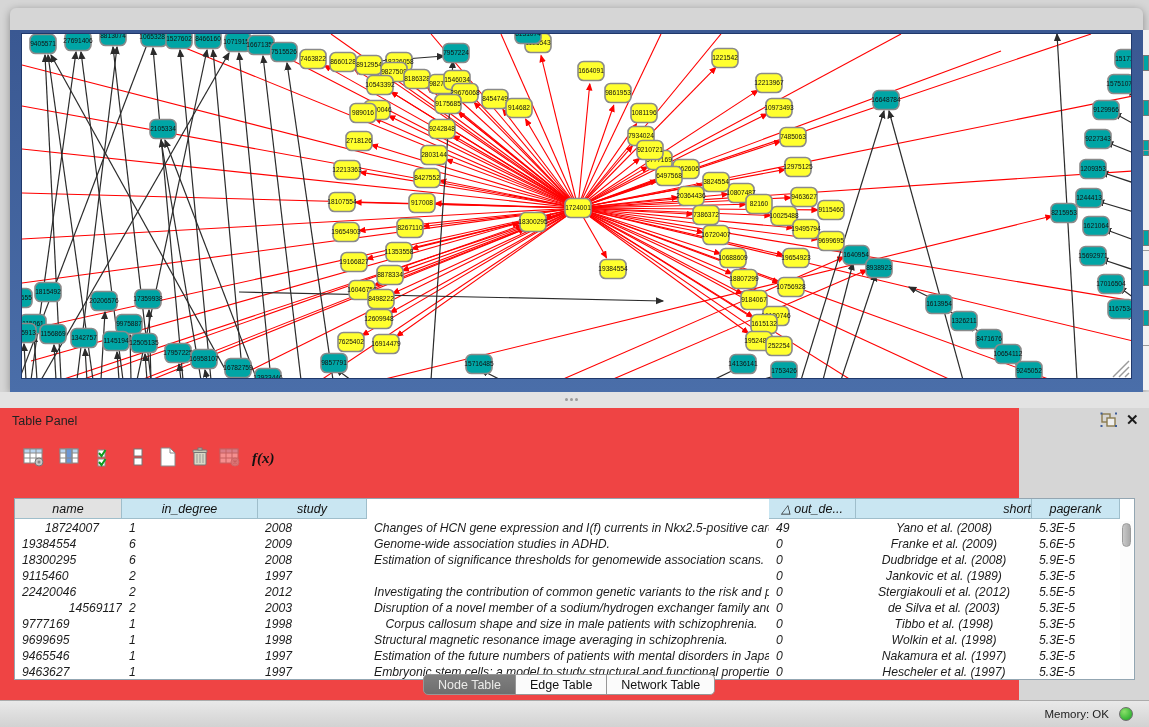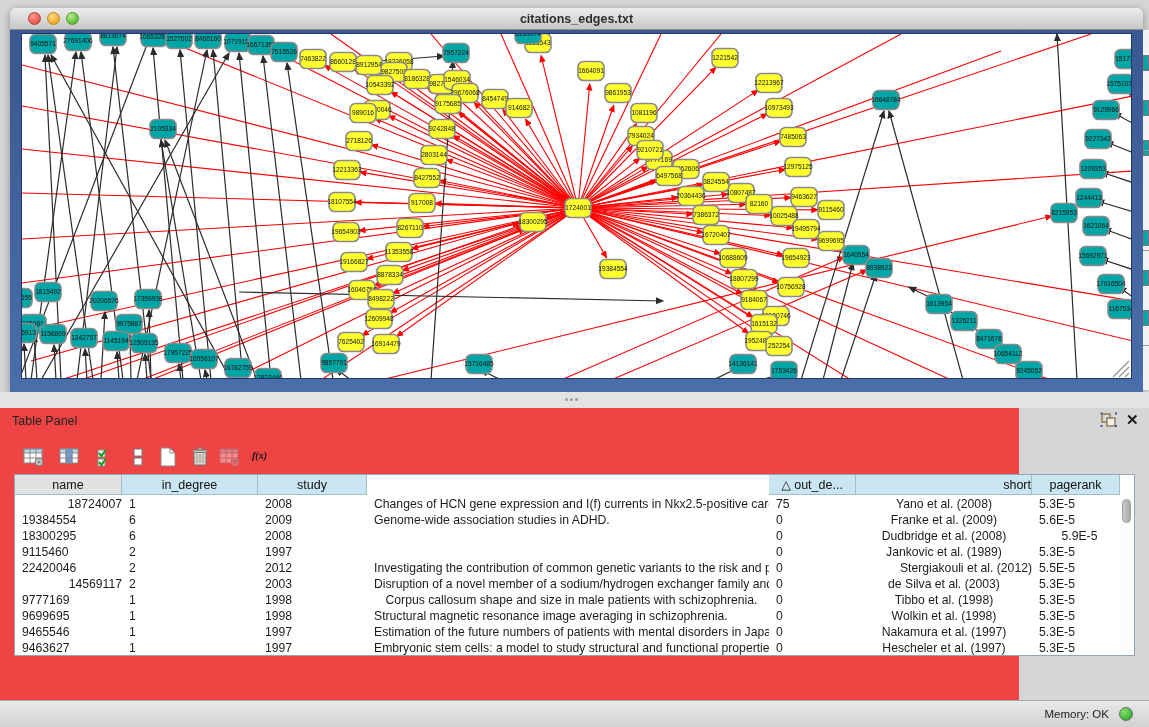--- a/index.html
+++ b/index.html
@@ -36,25 +36,25 @@
   #table-panel { left:0; top:408px; width:1019px; height:292px; background:#ef4444; }
   #panel-title { left:12px; top:6px; font-size:12.5px; color:#222; }
   #float-icon { left:1100px; top:4px; width:18px; height:16px; }
   #close-icon { left:1126px; top:3px; font-size:15px; font-weight:700; color:#1a1a1a; }
 
   
   #toolbar { left:14px; top:36px; width:1121px; height:36px; }
   .tool-btn { width:26px; height:26px; top:2px; }
   .tool-btn svg { display:block; }
   #fx-label { font-family:"Liberation Serif", serif; font-style:italic; font-weight:700;
-    font-size:10px; color:#111; top:6px; }
+    font-size:15px; color:#111; top:6px; }
 
   
-  #table-box { left:14px; top:66px; width:1121px; height:182px; background:#fff;
-    border:1px solid #93a6b2; }
+  #table-box { left:14px; top:90px; width:1121px; height:182px; background:#fff;
+    border:1px solid #93a6b2;font-style:italic; }
   .hdr-cell { top:0; height:20px; background:#c9e6f2; border-right:1px solid #9fbecb;
     border-bottom:1px solid #9fbecb; font-size:12.5px; color:#111;
     text-align:center; line-height:20px; overflow:hidden; white-space:nowrap; }
   .hdr-first { background:#e2e2e2; }
   .tbl-row { height:16px; }
   .tbl-cell { top:0; height:16px; font-size:12.2px; color:#1c1c1c; line-height:16px;
     padding-left:7px; overflow:hidden; white-space:nowrap; }
   #vscroll { right:1px; top:22px; width:13px; height:158px; background:#fcfcfc; }
   #vscroll-thumb { left:2px; top:2px; width:9px; height:24px; background:linear-gradient(90deg,#c9c9c9,#a8a8a8);
     border-radius:5px; border:1px solid #9b9b9b; }
@@ -71,26 +71,20 @@
   #status-bar { left:0; top:700px; width:1149px; height:27px;
     background:linear-gradient(#e9e9e9,#d2d2d2); border-top:1px solid #ababab; }
   #memory-label { right:40px; top:7px; font-size:11.5px; color:#222; }
   #memory-led { right:16px; top:6px; width:14px; height:14px; border-radius:50%;
     background:radial-gradient(circle at 35% 30%, #8ae06a,#3db83a 65%,#2b9330); border:1px solid #6d6d6d; }
 </style>
 </head>
 <body>
 
 <div class="abs" id="net-window">
-  <div class="abs" id="titlebar">
-    <div class="abs tl" id="tl-close"></div>
-    <div class="abs tl" id="tl-min"></div>
-    <div class="abs tl" id="tl-zoom"></div>
-    <div class="abs" id="win-title">citations_edges.txt</div>
-  </div>
   <div class="abs" id="frame">
     <div class="abs" id="canvas-wrap">
       <svg id="net-svg" width="1111" height="346" viewBox="21 33 1111 346" xmlns="http://www.w3.org/2000/svg">
         <defs>
           <marker id="arr-r" markerWidth="8" markerHeight="8" refX="6" refY="3" orient="auto">
             <path d="M0,0 L7,3 L0,6 Z" fill="#ff0000"></path>
           </marker>
           <marker id="arr-k" markerWidth="8" markerHeight="8" refX="6" refY="3" orient="auto">
             <path d="M0,0 L7,3 L0,6 Z" fill="#2b2b2b"></path>
           </marker>
@@ -844,60 +838,61 @@
     <div class="abs" id="table-header" style="left:0;top:0;width:1105px;height:21px;">
         <div class="abs hdr-cell hdr-first" style="left: 0px; width: 107px;">name</div>
         <div class="abs hdr-cell" style="left: 107px; width: 136px;">in_degree</div>
         <div class="abs hdr-cell" style="left: 243px; width: 109px;">study</div>
         <div class="abs hdr-cell" style="left: 754px; width: 87px;">△ out_de...</div>
         <div class="abs hdr-cell" style="left: 841px; width: 176px; text-align: right;">short</div>
         <div class="abs hdr-cell" style="left: 1017px; width: 88px;">pagerank</div>
       </div>
     <div class="abs" id="table-rows" style="left:0;top:21px;width:1105px;height:160px;">
         <div class="tbl-row abs" style="position: relative;">
-          <div class="abs tbl-cell" style="left: 0px; width: 107px; text-align: right;">18724007</div>
+          <div class="abs tbl-cell" style="left: 0px; width: 107px; text-align: center;">18724007</div>
           <div class="abs tbl-cell" style="left: 107px; width: 136px; text-align: left;">1</div>
           <div class="abs tbl-cell" style="left: 243px; width: 109px; text-align: left;">2008</div>
           <div class="abs tbl-cell" style="left: 352px; width: 402px; text-align: left;">Changes of HCN gene expression and I(f) currents in Nkx2.5-positive cardiomyoc...</div>
-          <div class="abs tbl-cell" style="left: 754px; width: 87px; text-align: left;">75</div>
+          <div class="abs tbl-cell" style="left: 754px; width: 87px; text-align: left;">49</div>
           <div class="abs tbl-cell" style="left: 841px; width: 176px; text-align: center; padding-left: 0px;">Yano et al. (2008)</div>
           <div class="abs tbl-cell" style="left: 1017px; width: 88px; text-align: left;">5.3E-5</div>
         </div>
         <div class="tbl-row abs" style="position: relative;">
           <div class="abs tbl-cell" style="left: 0px; width: 107px; text-align: left;">19384554</div>
           <div class="abs tbl-cell" style="left: 107px; width: 136px; text-align: left;">6</div>
           <div class="abs tbl-cell" style="left: 243px; width: 109px; text-align: left;">2009</div>
           <div class="abs tbl-cell" style="left: 352px; width: 402px; text-align: left;">Genome-wide association studies in ADHD.</div>
           <div class="abs tbl-cell" style="left: 754px; width: 87px; text-align: left;">0</div>
           <div class="abs tbl-cell" style="left: 841px; width: 176px; text-align: center; padding-left: 0px;">Franke et al. (2009)</div>
           <div class="abs tbl-cell" style="left: 1017px; width: 88px; text-align: left;">5.6E-5</div>
         </div>
         <div class="tbl-row abs" style="position: relative;">
           <div class="abs tbl-cell" style="left: 0px; width: 107px; text-align: left;">18300295</div>
           <div class="abs tbl-cell" style="left: 107px; width: 136px; text-align: left;">6</div>
           <div class="abs tbl-cell" style="left: 243px; width: 109px; text-align: left;">2008</div>
+          <div class="abs tbl-cell" style="left: 352px; width: 402px; text-align: left;">Estimation of significance thresholds for genomewide association scans.</div>
           <div class="abs tbl-cell" style="left: 754px; width: 87px; text-align: left;">0</div>
           <div class="abs tbl-cell" style="left: 841px; width: 176px; text-align: center; padding-left: 0px;">Dudbridge et al. (2008)</div>
-          <div class="abs tbl-cell" style="left: 1017px; width: 88px; text-align: center;">5.9E-5</div>
+          <div class="abs tbl-cell" style="left: 1017px; width: 88px; text-align: left;">5.9E-5</div>
         </div>
         <div class="tbl-row abs" style="position: relative;">
           <div class="abs tbl-cell" style="left: 0px; width: 107px; text-align: left;">9115460</div>
           <div class="abs tbl-cell" style="left: 107px; width: 136px; text-align: left;">2</div>
           <div class="abs tbl-cell" style="left: 243px; width: 109px; text-align: left;">1997</div>
           <div class="abs tbl-cell" style="left: 754px; width: 87px; text-align: left;">0</div>
           <div class="abs tbl-cell" style="left: 841px; width: 176px; text-align: center; padding-left: 0px;">Jankovic et al. (1989)</div>
           <div class="abs tbl-cell" style="left: 1017px; width: 88px; text-align: left;">5.3E-5</div>
         </div>
         <div class="tbl-row abs" style="position: relative;">
           <div class="abs tbl-cell" style="left: 0px; width: 107px; text-align: left;">22420046</div>
           <div class="abs tbl-cell" style="left: 107px; width: 136px; text-align: left;">2</div>
           <div class="abs tbl-cell" style="left: 243px; width: 109px; text-align: left;">2012</div>
           <div class="abs tbl-cell" style="left: 352px; width: 402px; text-align: left;">Investigating the contribution of common genetic variants to the risk and pathogen...</div>
           <div class="abs tbl-cell" style="left: 754px; width: 87px; text-align: left;">0</div>
-          <div class="abs tbl-cell" style="left: 841px; width: 176px; text-align: right; padding-left: 0px;">Stergiakouli et al. (2012)</div>
+          <div class="abs tbl-cell" style="left: 841px; width: 176px; text-align: center; padding-left: 0px;">Stergiakouli et al. (2012)</div>
           <div class="abs tbl-cell" style="left: 1017px; width: 88px; text-align: left;">5.5E-5</div>
         </div>
         <div class="tbl-row abs" style="position: relative;">
           <div class="abs tbl-cell" style="left: 0px; width: 107px; text-align: right;">14569117</div>
           <div class="abs tbl-cell" style="left: 107px; width: 136px; text-align: left;">2</div>
           <div class="abs tbl-cell" style="left: 243px; width: 109px; text-align: left;">2003</div>
           <div class="abs tbl-cell" style="left: 352px; width: 402px; text-align: left;">Disruption of a novel member of a sodium/hydrogen exchanger family and DOCK...</div>
           <div class="abs tbl-cell" style="left: 754px; width: 87px; text-align: left;">0</div>
           <div class="abs tbl-cell" style="left: 841px; width: 176px; text-align: center; padding-left: 0px;">de Silva et al. (2003)</div>
           <div class="abs tbl-cell" style="left: 1017px; width: 88px; text-align: left;">5.3E-5</div>
@@ -937,18 +932,23 @@
           <div class="abs tbl-cell" style="left: 754px; width: 87px; text-align: left;">0</div>
           <div class="abs tbl-cell" style="left: 841px; width: 176px; text-align: center; padding-left: 0px;">Hescheler et al. (1997)</div>
           <div class="abs tbl-cell" style="left: 1017px; width: 88px; text-align: left;">5.3E-5</div>
         </div>
       </div>
     <div class="abs" id="vscroll">
       <div class="abs" id="vscroll-thumb"></div>
     </div>
   </div>
 
+  <div class="abs" id="tab-bar">
+      <div class="seg active">Node Table</div>
+      <div class="seg">Edge Table</div>
+      <div class="seg">Network Table</div>
+    </div>
 </div>
 
 <div class="abs" id="status-bar">
   <div class="abs" id="memory-label">Memory: OK</div>
   <div class="abs" id="memory-led"></div>
 </div>
 
 </body></html>

